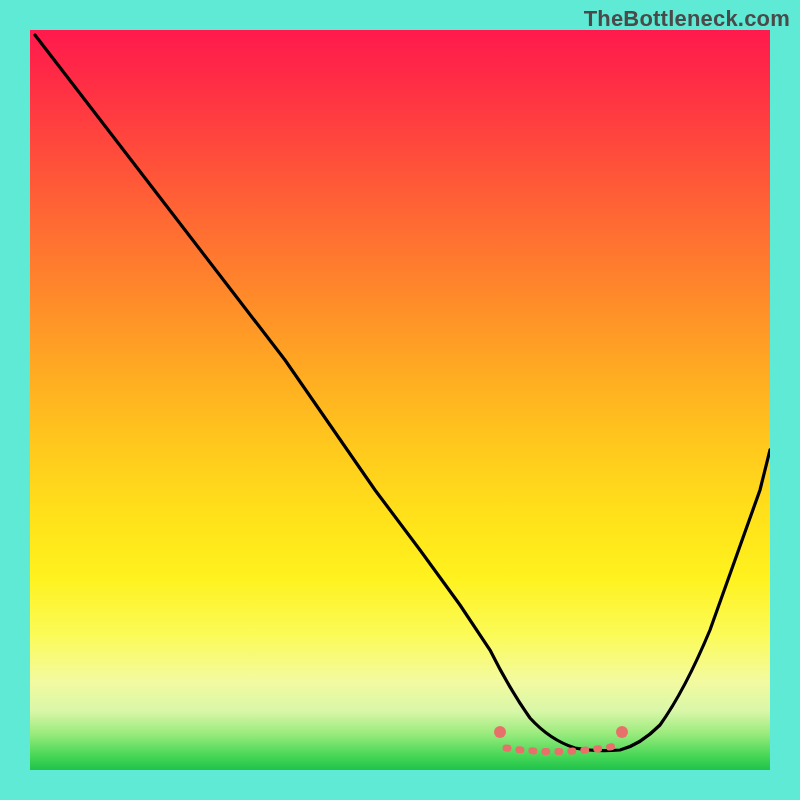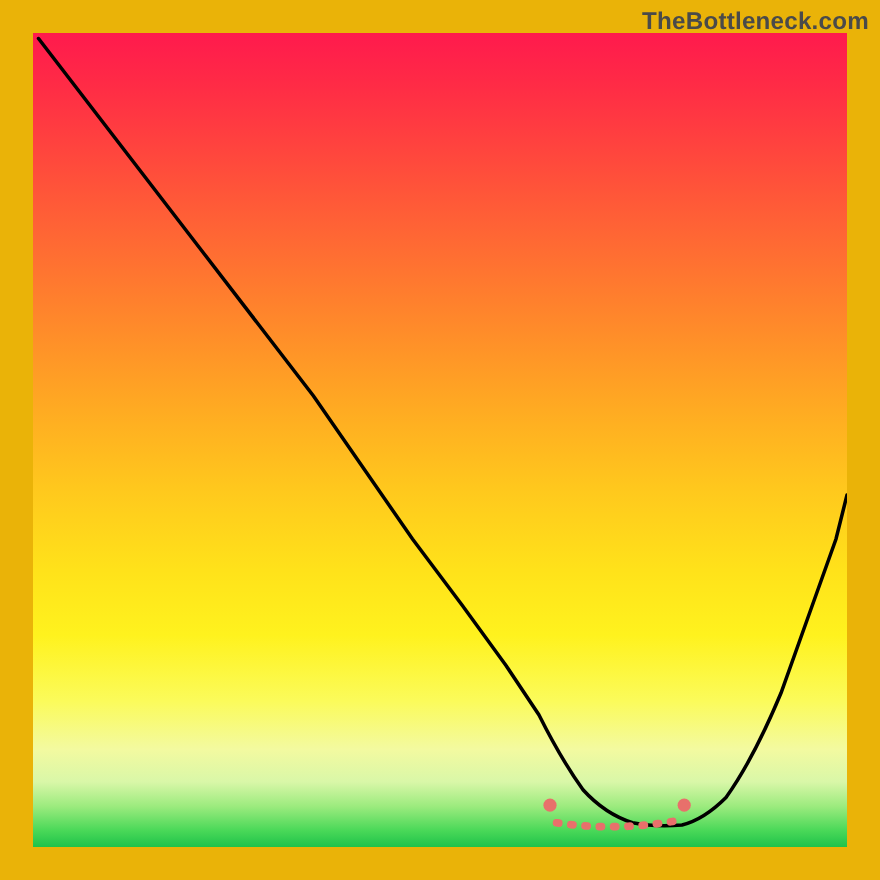--- a/index.html
+++ b/index.html
@@ -8,21 +8,21 @@
     width: 800px;
     height: 800px;
     background: #000;
     overflow: hidden;
     font-family: Arial, Helvetica, sans-serif;
   }
   .frame {
     position: relative;
     width: 800px;
     height: 800px;
-    background: #eab308;
+    background: #5eead4;
   }
   .plot {
     position: absolute;
     left: 30px;
     top: 30px;
     width: 740px;
     height: 740px;
     
     background: linear-gradient(
       to bottom,

